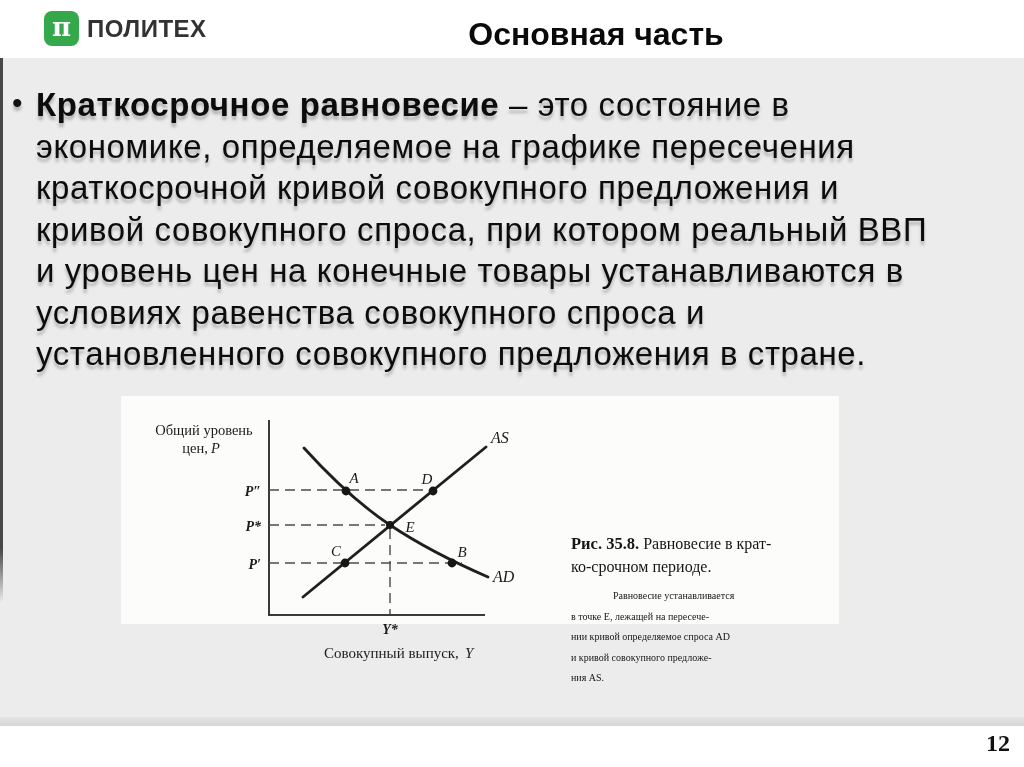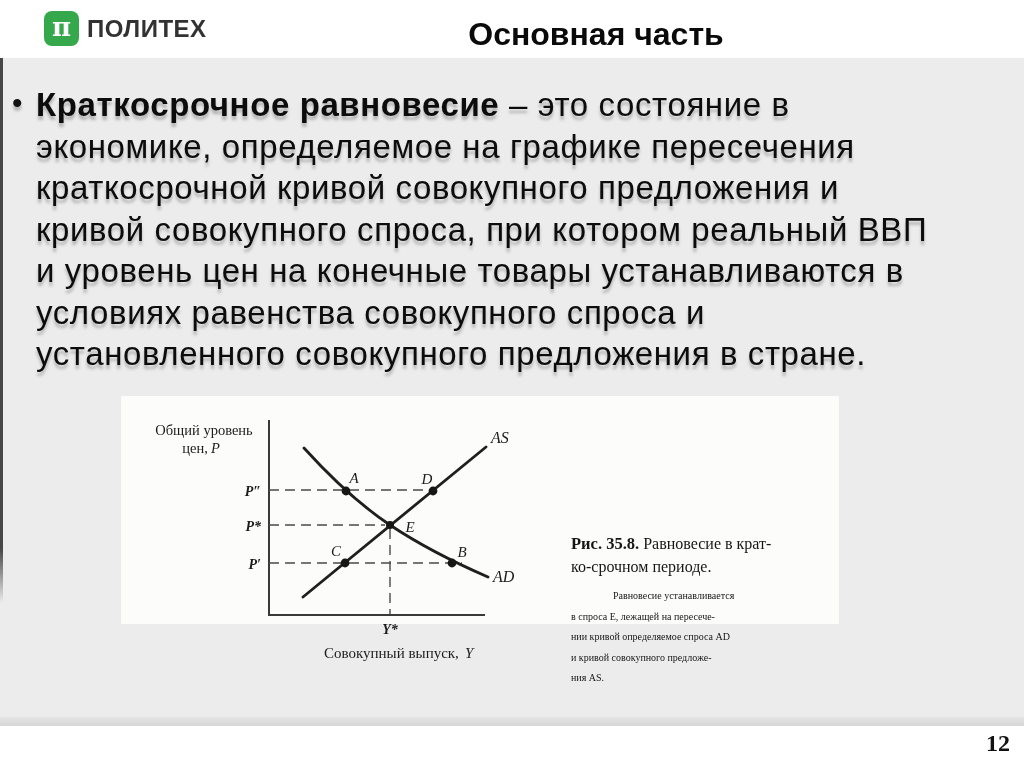--- a/index.html
+++ b/index.html
@@ -162,21 +162,21 @@
       <text class="lbl-serif lbl-italic" x="289" y="136" font-size="15" text-anchor="middle">E</text>
       <text class="lbl-serif lbl-italic" x="215" y="160" font-size="15" text-anchor="middle">C</text>
       <text class="lbl-serif lbl-italic" x="341" y="161" font-size="15" text-anchor="middle">B</text>
     </svg>
 
     <div class="caption">
       <div class="cap-title-line"><b>Рис. 35.8.</b><span> Равновесие в крат-</span></div>
       <div class="cap-title-line">ко-срочном периоде.</div>
       <div class="cap-body">
         <div class="cap-body-line first">Равновесие устанавливается</div>
-        <div class="cap-body-line">в спроса Е, лежащей на пересече-</div>
+        <div class="cap-body-line">в точке Е, лежащей на пересече-</div>
         <div class="cap-body-line">нии кривой определяемое спроса AD</div>
         <div class="cap-body-line">и кривой совокупного предложе-</div>
         <div class="cap-body-line">ния AS.</div>
       </div>
     </div>
   </div>
 </div>
 
 <div class="footer-band"></div>
 <div class="footer">

